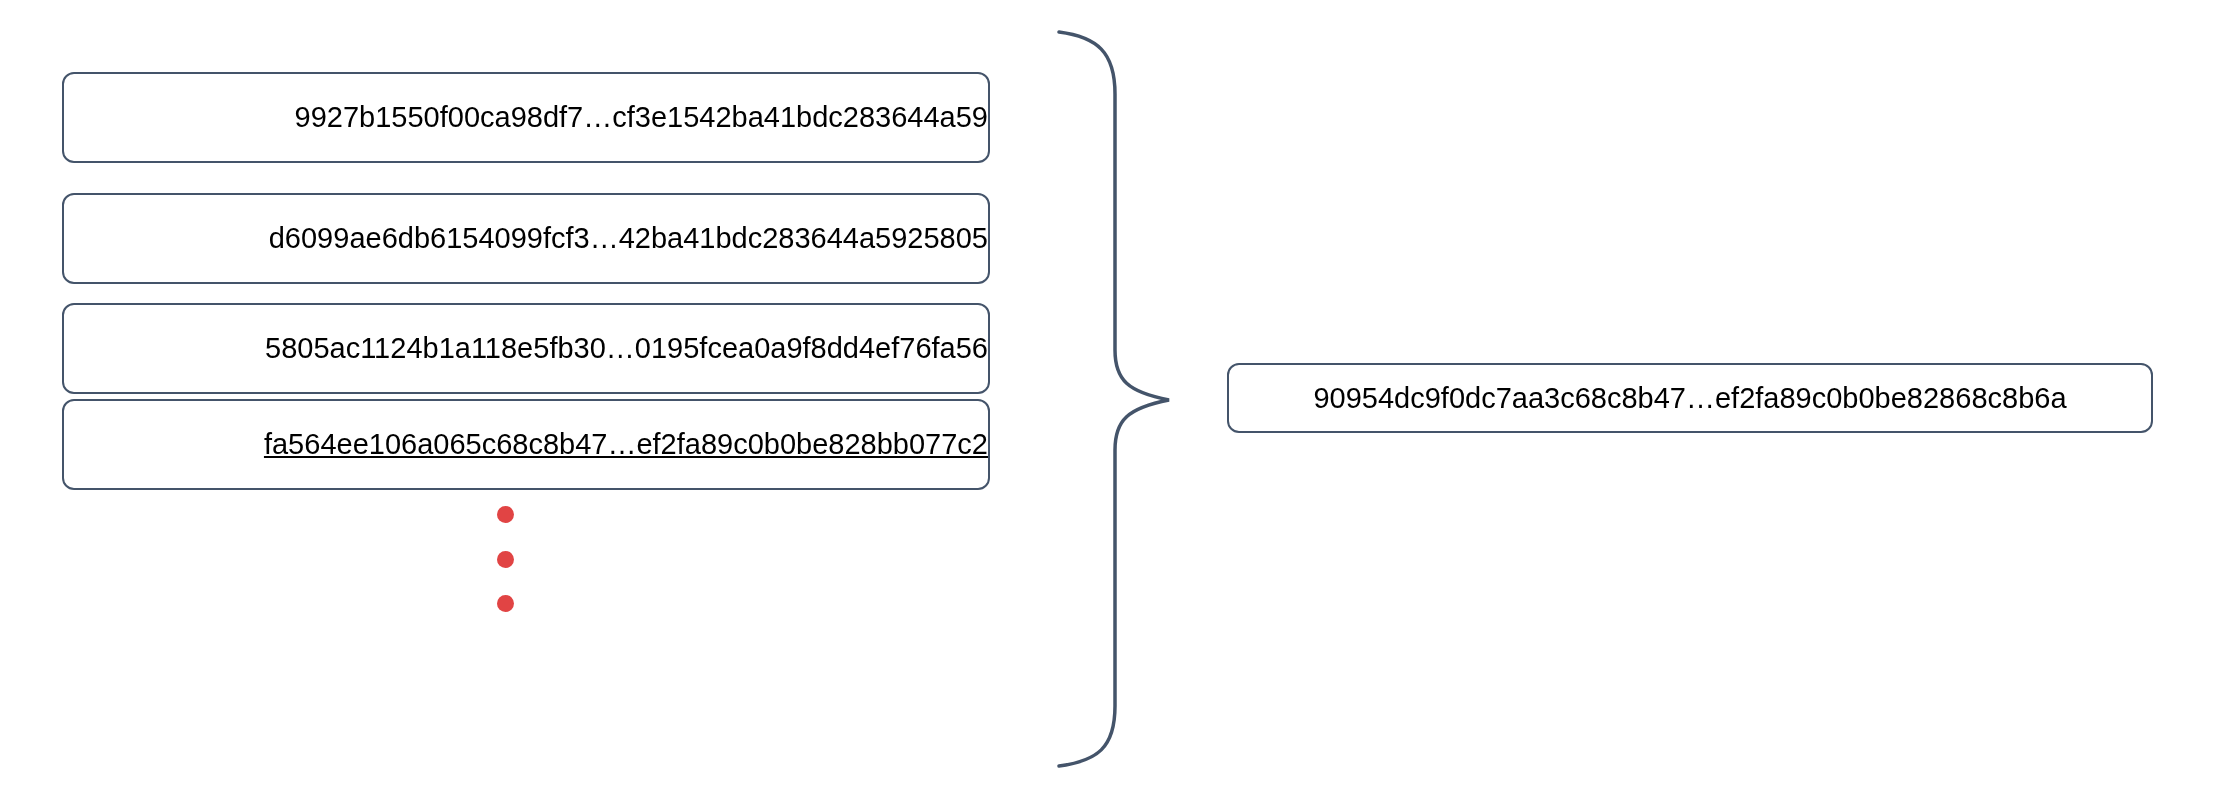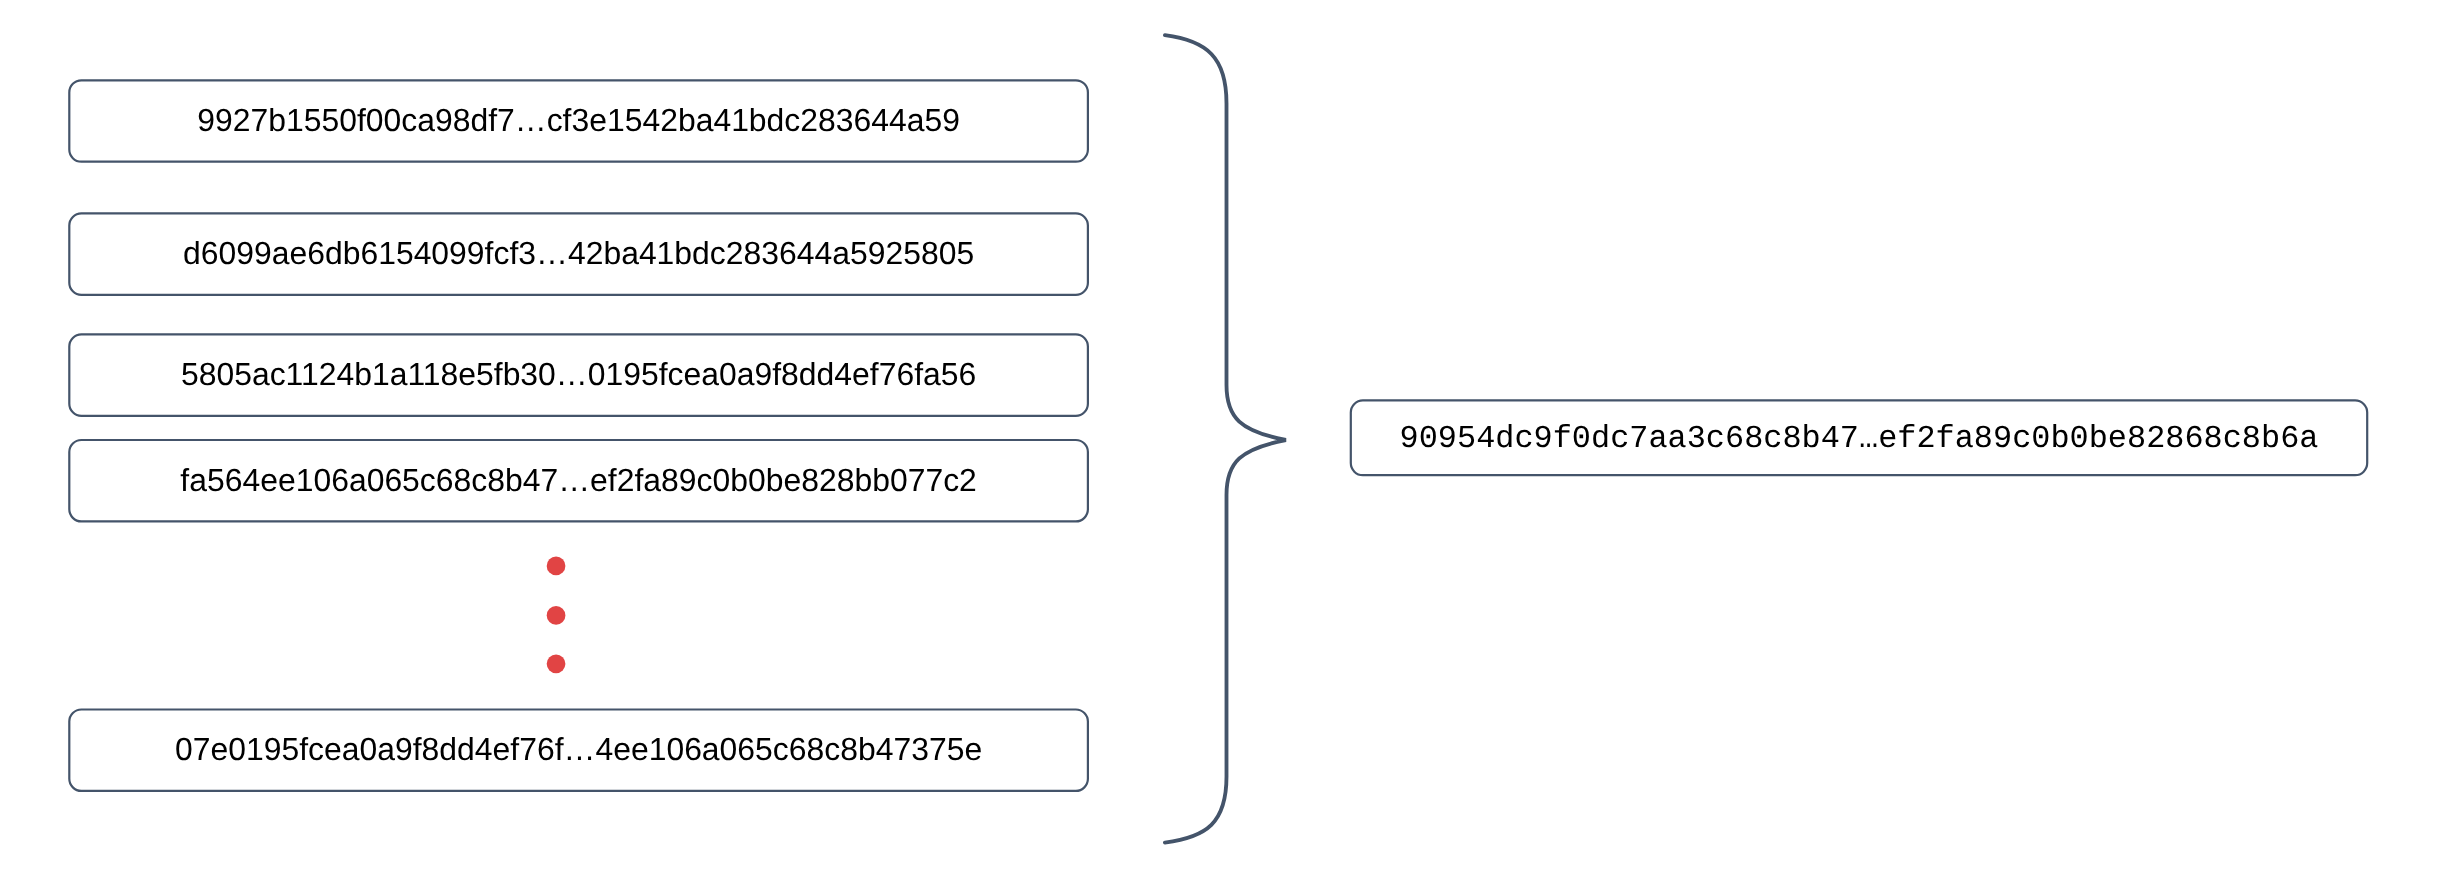--- a/index.html
+++ b/index.html
@@ -27,33 +27,33 @@
     align-items: center;
     justify-content: center;
     font-size: 29px;
     color: #000000;
     letter-spacing: 0px;
     white-space: nowrap;
   }
   .left-box {
     left: 62px;
     width: 928px;
-    height: 76px;
+    height: 91px;
+    justify-content: flex-end;
   }
   .left-box.b0 { top: 72px; }
   .left-box.b1 { top: 193px; }
   .left-box.b2 { top: 303px; }
-  .left-box.b3 { top: 399px; }
+  .left-box.b3 { top: 399px; text-decoration: underline; }
   .left-box.b4 { top: 644px; }
   .result-box {
     left: 1227px;
     top: 363px;
     width: 926px;
     height: 70px;
-    font-family: Liberation Mono, monospace;
   }
   .v-ellipsis {
     position: absolute;
     left: 496px;
     top: 506px;
     width: 18px;
     height: 106px;
     display: flex;
     flex-direction: column;
     justify-content: space-between;
@@ -93,23 +93,20 @@
   <div class="hash-box left-box b3">
     <span>fa564ee106a065c68c8b47…ef2fa89c0b0be828bb077c2</span>
   </div>
 
   <div class="v-ellipsis">
     <span class="dot"></span>
     <span class="dot"></span>
     <span class="dot"></span>
   </div>
 
-  <div class="hash-box left-box b4">
-    <span>07e0195fcea0a9f8dd4ef76f…4ee106a065c68c8b47375e</span>
-  </div>
 
   <div class="brace-wrap">
     <svg width="122" height="742" viewBox="0 0 122 742" xmlns="http://www.w3.org/2000/svg">
       <path d="M 6 4
                C 44 9, 62 24, 62 66
                L 62 322
                C 62 352, 75 364, 116 372
                C 75 380, 62 392, 62 422
                L 62 678
                C 62 720, 44 733, 6 738" fill="none" stroke="#44546A" stroke-width="3.5" stroke-linecap="round"></path>

